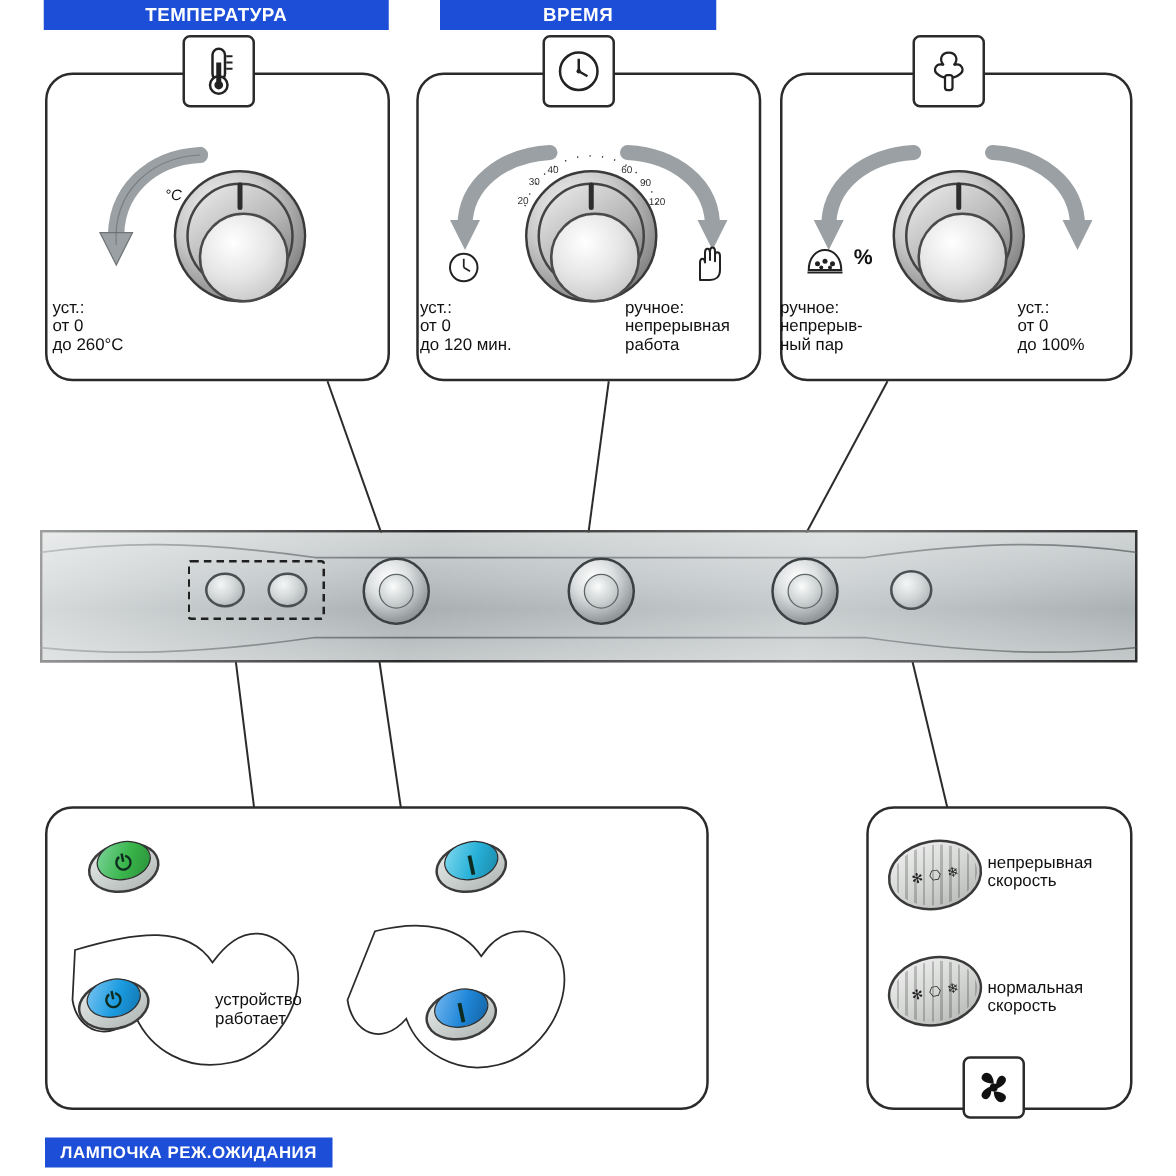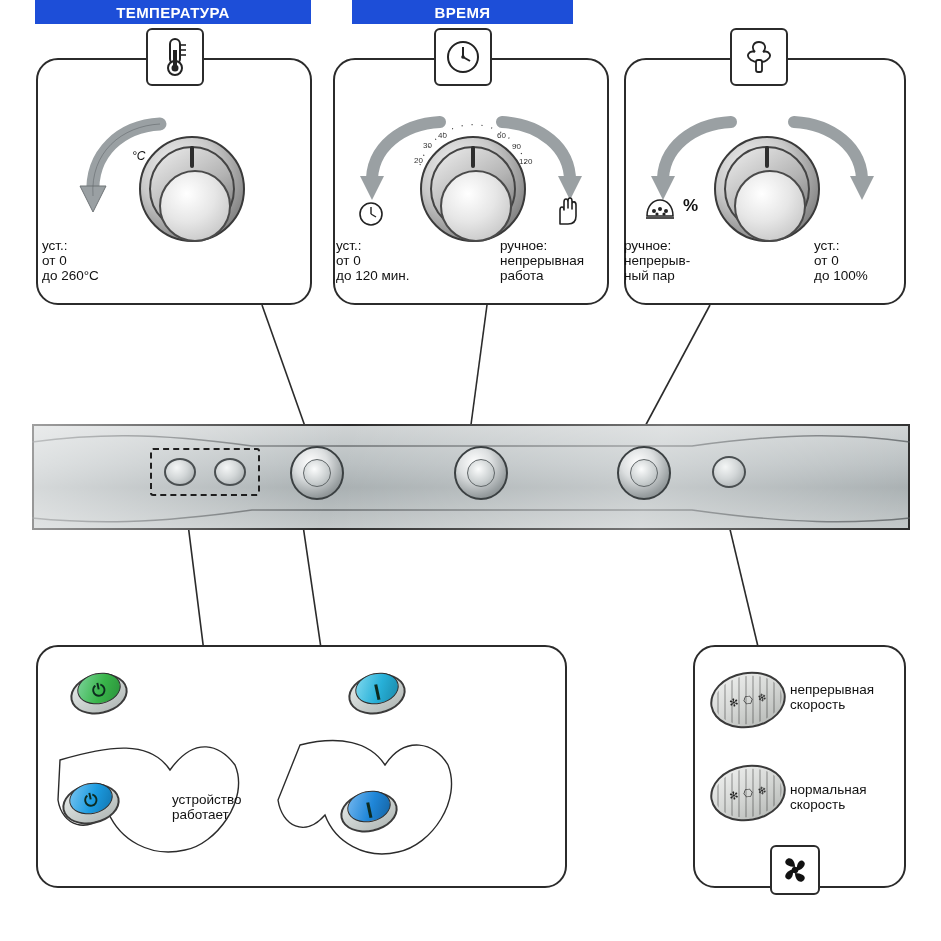--- a/index.html
+++ b/index.html
@@ -356,14 +356,15 @@
   <div class="icon-sq" style="left:770px;top:845px;width:50px;height:50px;">
     <svg width="34" height="34" viewBox="0 0 34 34">
       <circle cx="17" cy="17" r="3.2" fill="#111"></circle>
       <path d="M17 14 C17 6 11 3 8 7 C5 11 11 14 17 14 Z" fill="#111"></path>
       <path d="M19 18 C26 16 29 10 25 8 C21 6 18 12 19 18 Z" fill="#111"></path>
       <path d="M17 20 C17 28 23 31 26 27 C29 23 23 20 17 20 Z" fill="#111"></path>
       <path d="M15 16 C8 18 5 24 9 26 C13 28 16 22 15 16 Z" fill="#111"></path>
     </svg>
   </div>
 
+  <div class="blk-label" style="left:36px;top:910px;width:230px;height:24px;font-size:13.5px;">ЛАМПОЧКА РЕЖ.ОЖИДАНИЯ</div>
 
 </div>
 
 </body></html>

